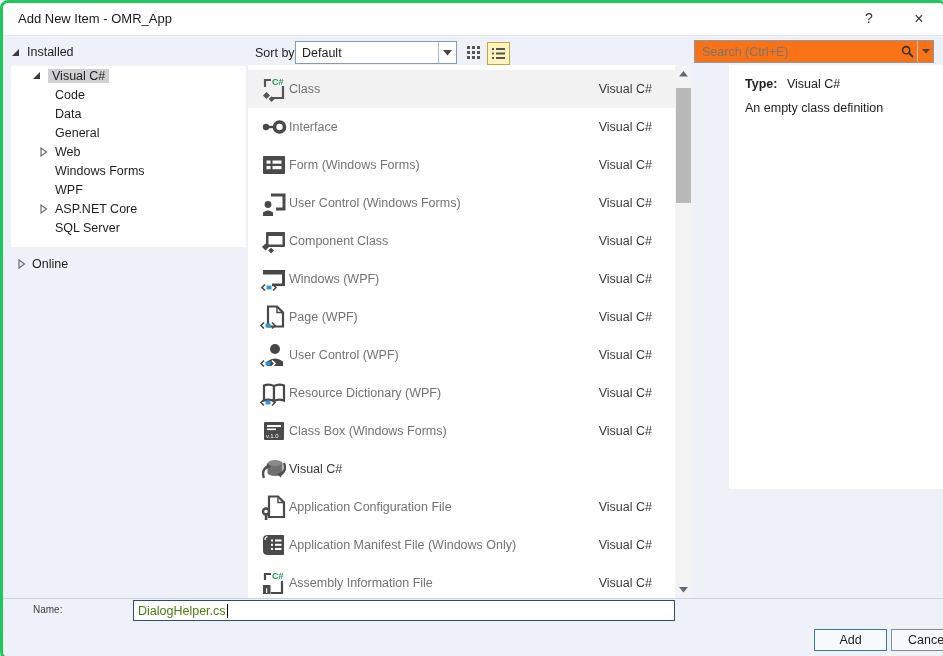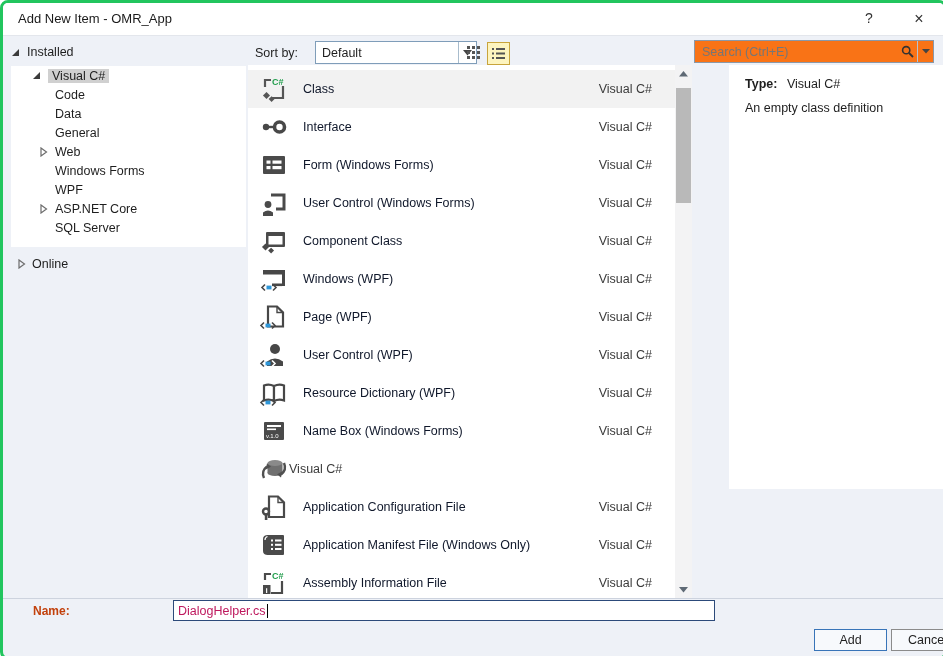--- a/index.html
+++ b/index.html
@@ -6,21 +6,21 @@
   .win{position:relative;width:941px;height:654px;border:3px solid #22c55e;border-radius:8px;overflow:hidden;background:#eef1f7;}
   
   .titlebar{position:absolute;left:0;top:0;width:100%;height:32px;background:#ffffff;border-bottom:1px solid #e3e6ec;}
   .tb-title{position:absolute;left:15px;top:8px;font-size:13px;color:#1a1a1a;}
   .tb-btn{position:absolute;top:0;width:40px;height:31px;text-align:center;line-height:31px;font-size:14px;color:#333;cursor:default;}
   .tb-help{left:846px;}
   .tb-close{left:896px;font-size:16px;}
   
   .installed-hdr{position:absolute;left:8px;top:40px;height:18px;display:flex;align-items:center;gap:7px;font-size:12.5px;color:#1e1e1e;}
   .sort-label{position:absolute;left:252px;top:43px;font-size:12.5px;color:#1e1e1e;}
-  .combo{position:absolute;left:312px;top:38px;width:160px;height:21px;background:#fff;border:1px solid #7f9db9;display:flex;align-items:center;}
+  .combo{position:absolute;left:292px;top:38px;width:160px;height:21px;background:#fff;border:1px solid #7f9db9;display:flex;align-items:center;}
   .combo-text{flex:1;padding-left:6px;font-size:12.5px;color:#1e1e1e;}
   .combo-arrow{width:17px;height:100%;border-left:1px solid #a8bccd;display:flex;align-items:center;justify-content:center;}
   .viewbtn{position:absolute;top:39px;width:21px;height:21px;display:flex;align-items:center;justify-content:center;}
   .vb-small{left:460px;}
   .vb-list{left:484px;background:#fdf4bf;border:1px solid #c8a43c;}
   .searchbox{position:absolute;left:691px;top:37px;width:238px;height:21px;background:#f97316;border:1px solid #8a98a8;display:flex;align-items:center;}
   .searchbox input{flex:1;border:0;outline:0;padding:0 0 0 7px;font-size:12.5px;color:#1e1e1e;font-family:"Liberation Sans",sans-serif;background:transparent;}
   .searchbox input::placeholder{color:#767676;opacity:1;}
   .search-split{width:1px;height:100%;background:#b9c2cc;}
   .search-dd{width:15px;display:flex;align-items:center;justify-content:center;}
@@ -32,37 +32,37 @@
   .lvl1{padding-left:20px;}
   .lvl2{padding-left:44px;}
   .lvl2a{padding-left:27px;}
   .tsel{background:#d0d0d0;padding:0 4px;}
   .online-row{position:absolute;left:8px;top:251px;width:235px;height:19px;display:flex;align-items:center;gap:6px;font-size:12.5px;color:#1e1e1e;padding-left:6px;box-sizing:border-box;}
   
   .list-panel{position:absolute;left:245px;top:62px;width:427px;height:533px;background:#fff;overflow:hidden;padding-top:5px;box-sizing:border-box;}
   .lrow{height:38px;display:flex;align-items:center;}
   .lrow.sel{background:#f2f2f2;}
   .ricon{width:30px;height:30px;margin-left:11px;flex:0 0 auto;}
-  .rlabel{margin-left:14px;font-size:12.5px;color:#0f172a;flex:1;}
+  .rlabel{margin-left:0;font-size:12.5px;color:#737373;flex:1;}
   .rcat{font-size:12.5px;color:#3b3b3b;margin-right:23px;}
   
   .sbar{position:absolute;left:672px;top:62px;width:17px;height:533px;background:#f3f3f4;}
   .sb-btn{position:absolute;left:0;width:17px;height:17px;display:flex;align-items:center;justify-content:center;}
   .sb-up{top:0;}
   .sb-down{bottom:0;}
   .sb-thumb{position:absolute;left:1px;top:23px;width:15px;height:115px;background:#b9b9b9;}
   
   .rpanel{position:absolute;left:726px;top:62px;width:245px;height:424px;background:#fff;}
   .type-line{position:absolute;left:16px;top:12px;font-size:12.5px;color:#1e1e1e;}
   .type-line b{font-weight:bold;}
   .desc-line{position:absolute;left:16px;top:36px;font-size:12.5px;color:#1e1e1e;}
   
   .footer-sep{position:absolute;left:0;top:595px;width:100%;height:1px;background:#cdd3de;}
-  .name-label{position:absolute;left:30px;top:601px;font-size:12px;color:#c2410c;font-weight:bold;}
-  .name-input{position:absolute;left:130px;top:597px;width:536px;height:19px;background:#fff;border:1px solid #2c4a7a;display:flex;align-items:center;padding-left:4px;font-size:12.5px;color:#be185d;margin-left:40px;}
+  .name-label{position:absolute;left:30px;top:601px;font-size:10px;color:#404040;}
+  .name-input{position:absolute;left:130px;top:597px;width:536px;height:19px;background:#fff;border:1px solid #2c4a7a;display:flex;align-items:center;padding-left:4px;font-size:12.5px;color:#4d7c0f;}
   .caret{display:inline-block;width:1px;height:14px;background:#000;margin-left:1px;}
   .btn{position:absolute;top:626px;width:73px;height:22px;background:#f7f9fc;font-size:12.5px;color:#1e1e1e;display:flex;align-items:center;justify-content:center;box-sizing:border-box;}
   .btn-add{left:811px;border:1px solid #3874b8;}
   .btn-cancel{left:888px;border:1px solid #8b8b8b;}
   svg{display:block;}
 </style>
 </head>
 <body>
 
 <div class="win">
@@ -318,21 +318,21 @@
 
     <div class="lrow">
       <span class="ricon">
           <svg viewBox="0 0 30 30" width="30" height="30">
         <rect x="5" y="6" width="20" height="18" rx="1" fill="#4a4a4a"></rect>
         <rect x="8" y="9" width="14" height="2" fill="#fff"></rect>
         <rect x="8" y="12.5" width="9" height="1.6" fill="#fff"></rect>
         <text x="7" y="22" font-size="6" fill="#fff" font-family="Liberation Sans,sans-serif">v.1.0</text>
       </svg>
         </span>
-      <span class="rlabel">Name Box (Windows Forms)</span>
+      <span class="rlabel">Class Box (Windows Forms)</span>
       <span class="rcat">Visual C#</span>
     </div>
 
     <div class="lrow">
       <span class="ricon">
           <svg viewBox="0 0 30 30" width="30" height="30">
         <rect x="8.5" y="9" width="15" height="10" fill="#707070"></rect>
         <ellipse cx="16" cy="19" rx="7.5" ry="3" fill="#707070"></ellipse>
         <ellipse cx="16" cy="9" rx="7.5" ry="3" fill="#8a8a8a"></ellipse>
         <path d="M5 24 Q2 17 8 12.5" stroke="#505050" stroke-width="2.4" fill="none"></path>

